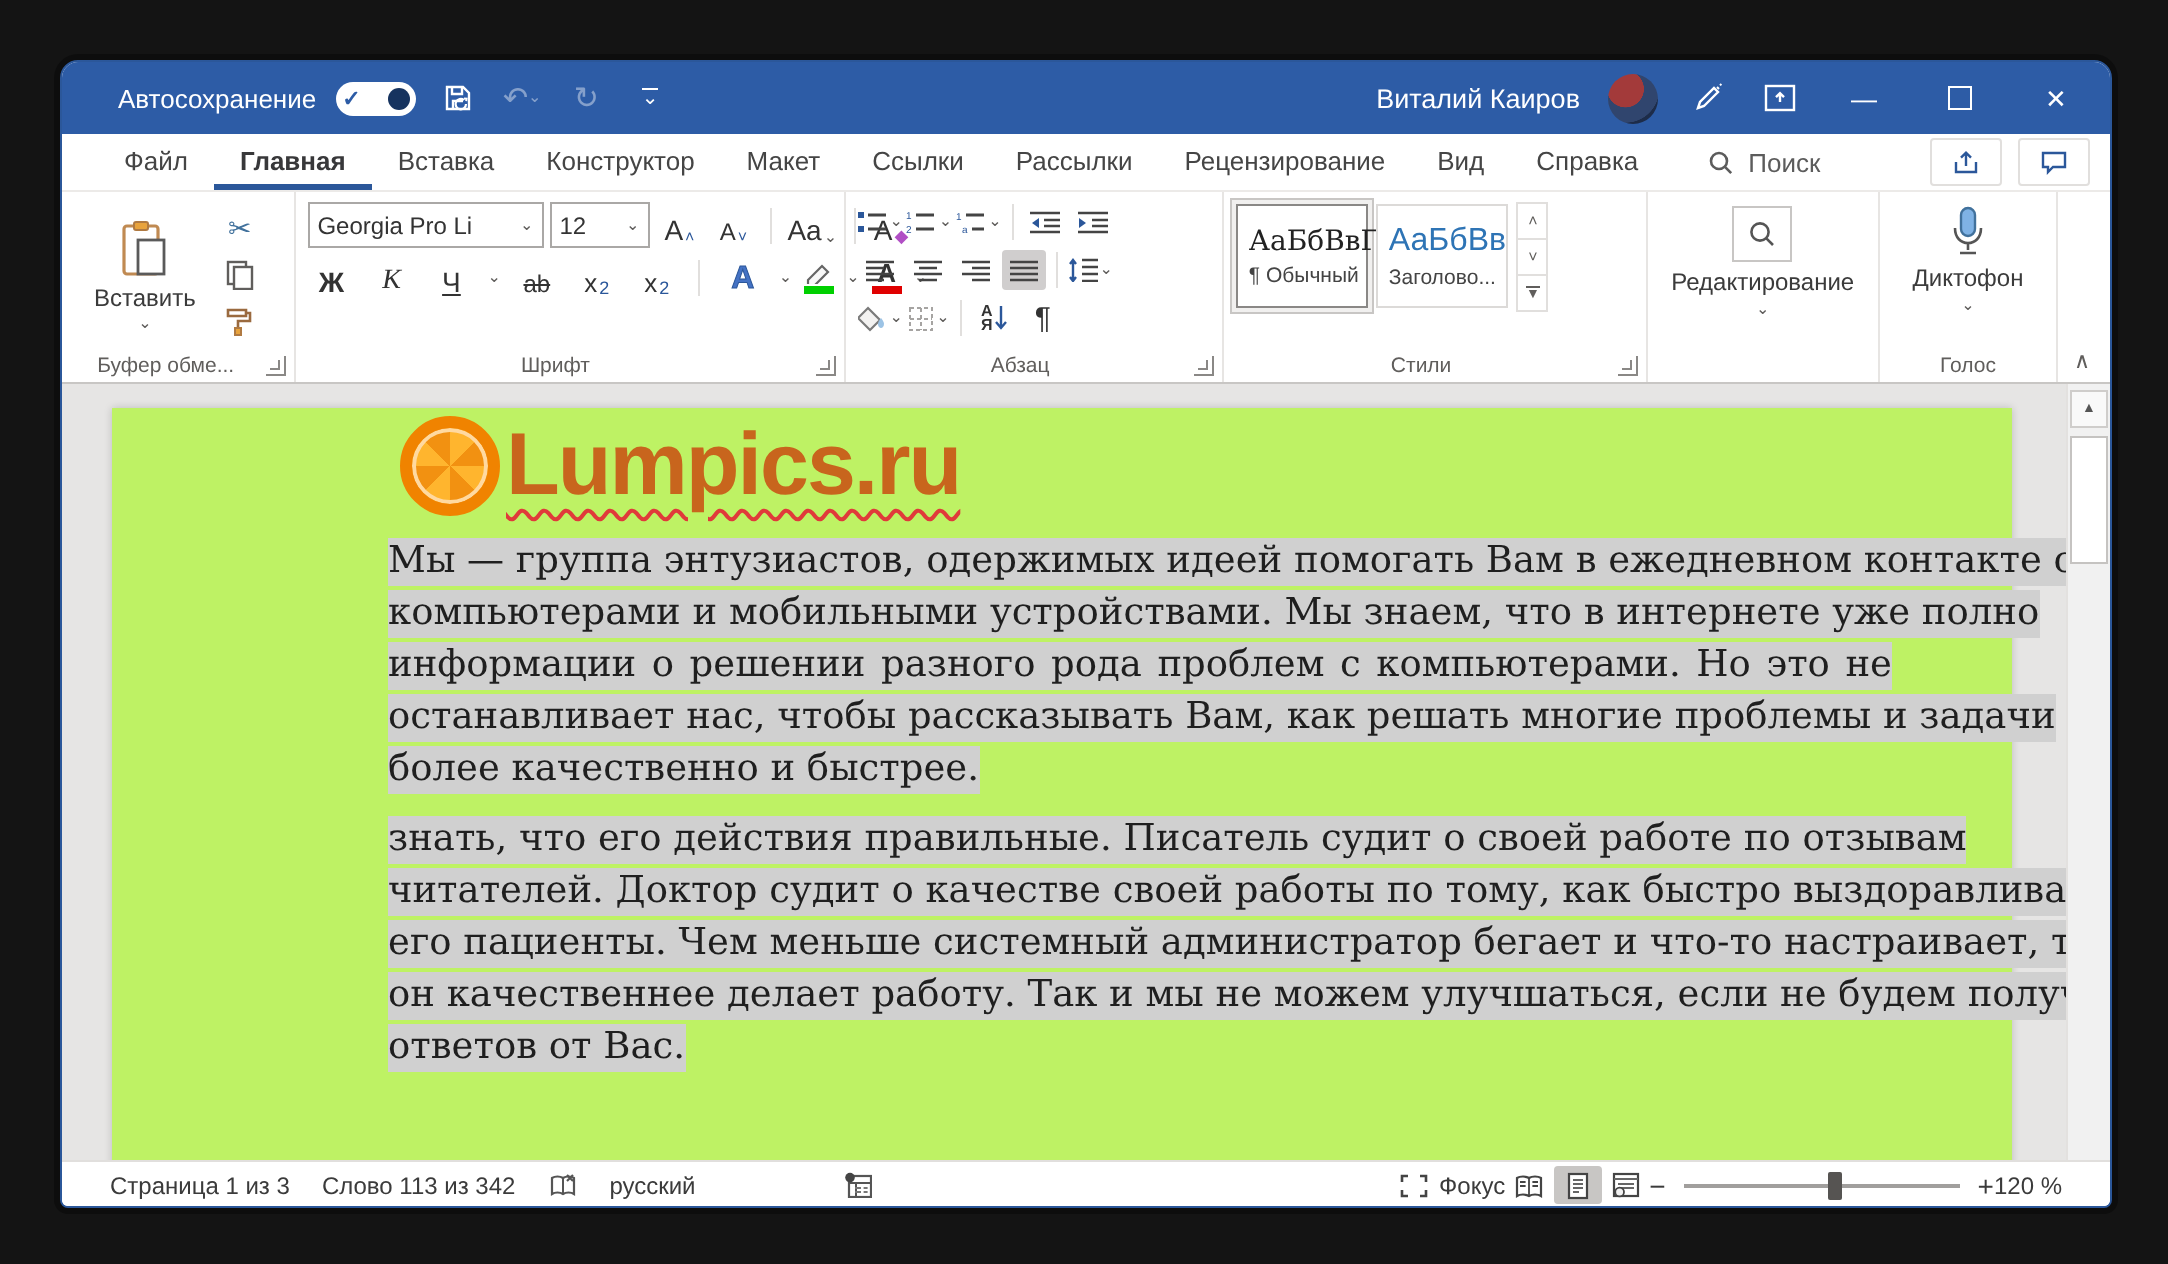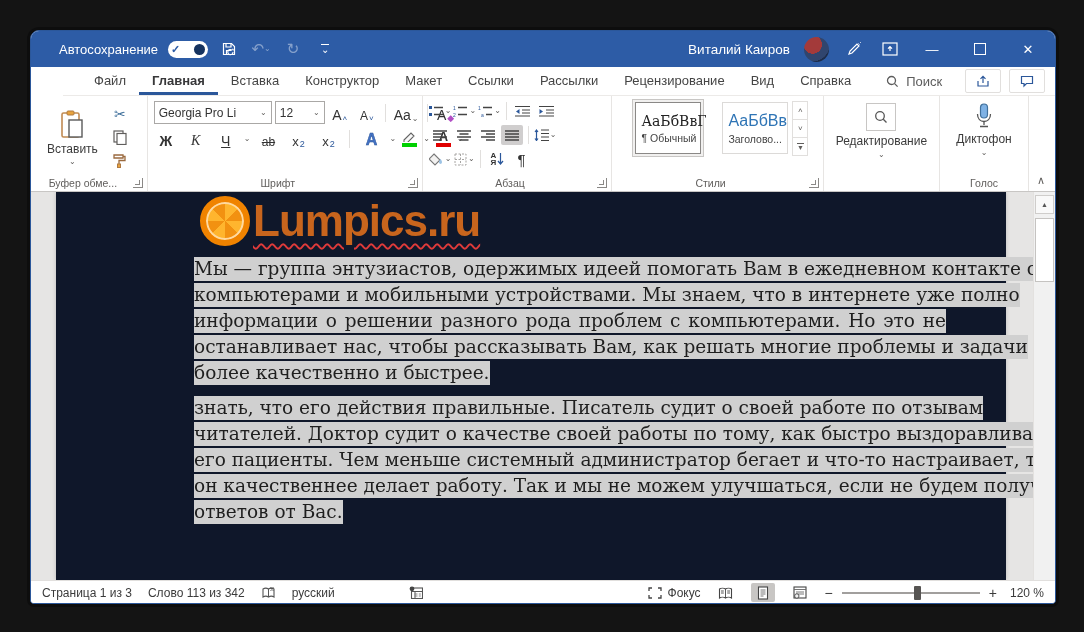--- a/index.html
+++ b/index.html
@@ -17,21 +17,21 @@
   .faded{opacity:.42;}
   .qat-chev{font-size:10px;border-top:1.5px solid #fff;padding-top:1px;line-height:8px;}
   .tb-title{position:absolute;left:50%;transform:translateX(-50%);font-size:13.5px;white-space:nowrap;display:flex;align-items:center;gap:6px;}
   .tb-title .chev{font-size:9px;opacity:.9;}
   .tb-right{margin-left:auto;display:flex;align-items:center;gap:14px;padding-right:10px;}
   .tb-user{font-size:13.5px;}
   .avatar{width:25px;height:25px;border-radius:50%;background:radial-gradient(circle at 35% 30%,#a33a3a 0 38%,#30456e 39% 70%,#1d2c49 71%);}
   .winbtn{width:34px;height:26px;display:flex;align-items:center;justify-content:center;font-size:13px;color:#fff;}
   .maxbox{width:10px;height:10px;border:1.4px solid #fff;}
   
-  .tabrow{height:28px;background:#fff;display:flex;align-items:stretch;padding:0 10px 0 18px;border-bottom:1px solid #eceae8;margin-left:32px;}
+  .tabrow{height:28px;background:#fff;display:flex;align-items:stretch;padding:0 10px 0 18px;border-bottom:1px solid #eceae8;}
   .tab{font-size:13px;color:#454545;padding:6px 13px 4px;display:flex;align-items:center;border-bottom:3px solid transparent;}
   .tab.active{font-weight:bold;color:#38383a;border-bottom-color:#2b579a;}
   .tab-search{display:flex;align-items:center;gap:7px;margin-left:22px;color:#5c5c5c;font-size:13px;}
   .tabrow-right{margin-left:auto;display:flex;align-items:center;gap:8px;}
   .mini-btn{width:34px;height:22px;border:1px solid #e1dfdd;border-radius:2px;display:flex;align-items:center;justify-content:center;background:#fff;}
   
   .ribbon{height:95px;background:#fff;display:flex;border-bottom:1px solid #c8c6c4;padding:0 2px;}
   .group{position:relative;padding:5px 6px 17px;border-right:1px solid #e7e5e3;display:flex;}
   .group-label{position:absolute;bottom:2px;left:0;right:14px;text-align:center;font-size:10.5px;color:#605e5c;white-space:nowrap;}
   .launcher{position:absolute;bottom:3px;right:4px;width:9px;height:9px;border-right:1.2px solid #8a8886;border-bottom:1.2px solid #8a8886;}
@@ -57,55 +57,55 @@
   .vdiv{width:1px;height:18px;background:#e1dfdd;margin:0 3px;}
   
   .pg-grid{display:flex;flex-direction:column;gap:4px;}
   .pg-row{display:flex;align-items:center;gap:2px;}
   .pg-btn{height:20px;min-width:22px;display:flex;align-items:center;justify-content:center;gap:1px;border-radius:2px;}
   .pg-btn.active{background:#d0cece;}
   .sorticon{font-size:8px;font-weight:bold;color:#333;line-height:7px;text-align:center;}
   .pilc{font-size:15px;color:#333;}
   
   .styles-wrap{display:flex;gap:4px;align-items:flex-start;padding-top:1px;}
-  .style-card{width:66px;height:52px;border:1px solid #dcdad8;background:#fff;display:flex;flex-direction:column;justify-content:center;align-items:flex-start;padding:2px 5px;box-sizing:border-box;margin-left:17px;}
+  .style-card{width:66px;height:52px;border:1px solid #dcdad8;background:#fff;display:flex;flex-direction:column;justify-content:center;align-items:flex-start;padding:2px 5px;box-sizing:border-box;}
   .style-card.selected{border:1px solid #8a8886;box-shadow:0 0 0 2px #f1f0ef,0 0 0 3px #c8c6c4;}
   .stp{white-space:nowrap;overflow:hidden;}
   .stp1{font-family:"DejaVu Serif",serif;font-size:14px;color:#222;}
   .stp2{font-size:11.5px;color:#222;}
   .stp3{font-size:16px;color:#2e74b5;}
   .stl{font-size:10.5px;color:#444;margin-top:3px;white-space:nowrap;overflow:hidden;}
   .st-scroll{display:flex;flex-direction:column;width:16px;}
   .st-scroll>div{height:17px;border:1px solid #e1dfdd;background:#fff;display:flex;align-items:center;justify-content:center;font-size:8px;color:#605e5c;margin-top:-1px;}
   .morebar{display:block;width:7px;border-top:1.5px solid #605e5c;padding-top:1px;font-size:7px;text-align:center;line-height:5px;}
   
   .vert-btn{display:flex;flex-direction:column;align-items:center;justify-content:flex-start;gap:3px;padding:2px 6px;width:100%;}
   .vert-btn .lbl{font-size:12px;color:#3b3b3b;white-space:nowrap;}
   .search-box{width:28px;height:26px;border:1px solid #c8c6c4;display:flex;align-items:center;justify-content:center;}
   .collapse-col{display:flex;align-items:flex-end;padding:0 8px 4px;}
   
   .docarea{position:relative;height:388px;background:#e6e5e4;overflow:hidden;}
-  .page{position:absolute;left:25px;top:0;width:950px;height:100%;background:#0f172a;box-shadow:0 0 4px rgba(0,0,0,.18);}
+  .page{position:absolute;left:25px;top:12px;width:950px;height:100%;background:#bef264;box-shadow:0 0 4px rgba(0,0,0,.18);}
   .logo{position:absolute;left:144px;top:4px;display:flex;align-items:center;gap:3px;}
   .orange{width:50px;height:50px;border-radius:50%;background:conic-gradient(#ffb52e 0 45deg,#f29111 45deg 90deg,#ffb52e 90deg 135deg,#f29111 135deg 180deg,#ffb52e 180deg 225deg,#f29111 225deg 270deg,#ffb52e 270deg 315deg,#f29111 315deg);border:6px solid #f08300;box-sizing:border-box;box-shadow:inset 0 0 0 2px #ffd9a0;}
   .logo-text{font-size:44px;font-weight:bold;color:#c8651d;letter-spacing:-1px;line-height:50px;
     text-decoration:underline;text-decoration-style:wavy;text-decoration-color:#e03a3a;text-decoration-thickness:2px;text-underline-offset:7px;}
   .textblock{position:absolute;left:138px;top:64px;width:752px;}
   .docline{font-family:"DejaVu Serif",serif;font-size:18.5px;line-height:26px;color:#1f1f1f;text-align:justify;text-align-last:justify;white-space:nowrap;}
   .docline span{background:#d0d0d0;padding:1px 0 2px;}
   .docline.last{text-align-last:left;}
   .pgap{height:9px;}
   
   .vscroll{position:absolute;right:0;top:0;width:21px;height:100%;background:#f1f1f1;border-left:1px solid #e3e1df;}
   .vs-arrow{width:17px;height:17px;margin:3px auto 0;background:#f9f9f9;border:1px solid #cfcdcb;display:flex;align-items:center;justify-content:center;font-size:7px;color:#555;}
   .vs-thumb{width:17px;height:62px;margin:4px auto 0;background:#fff;border:1px solid #c5c3c1;}
   
-  .statusbar{height:23px;background:#fff;border-top:1px solid #e1dfdd;display:flex;align-items:center;padding:0 11px;font-size:12px;color:#3b3b3b;gap:16px;}
+  .statusbar{height:23px;background:#fff;border-top:1px solid #e1dfdd;display:flex;align-items:center;padding:0 24px;font-size:12px;color:#3b3b3b;gap:16px;}
   .sb-item{display:flex;align-items:center;gap:6px;white-space:nowrap;}
-  .sb-right{margin-left:auto;display:flex;align-items:center;gap:13px;}
+  .sb-right{margin-left:auto;display:flex;align-items:center;}
   .view-ic{width:24px;height:19px;display:flex;align-items:center;justify-content:center;border-radius:2px;}
   .view-ic.active{background:#c8c6c4;}
   .zoom-track{position:relative;width:138px;height:2px;background:#a19f9d;}
   .zoom-thumb{position:absolute;left:52%;top:-6px;width:7px;height:14px;background:#565452;border-radius:1px;}
   .zoom-pm{font-size:14px;color:#3b3b3b;line-height:10px;}
   svg{display:block;}
 </style>
 </head>
 <body>
 

